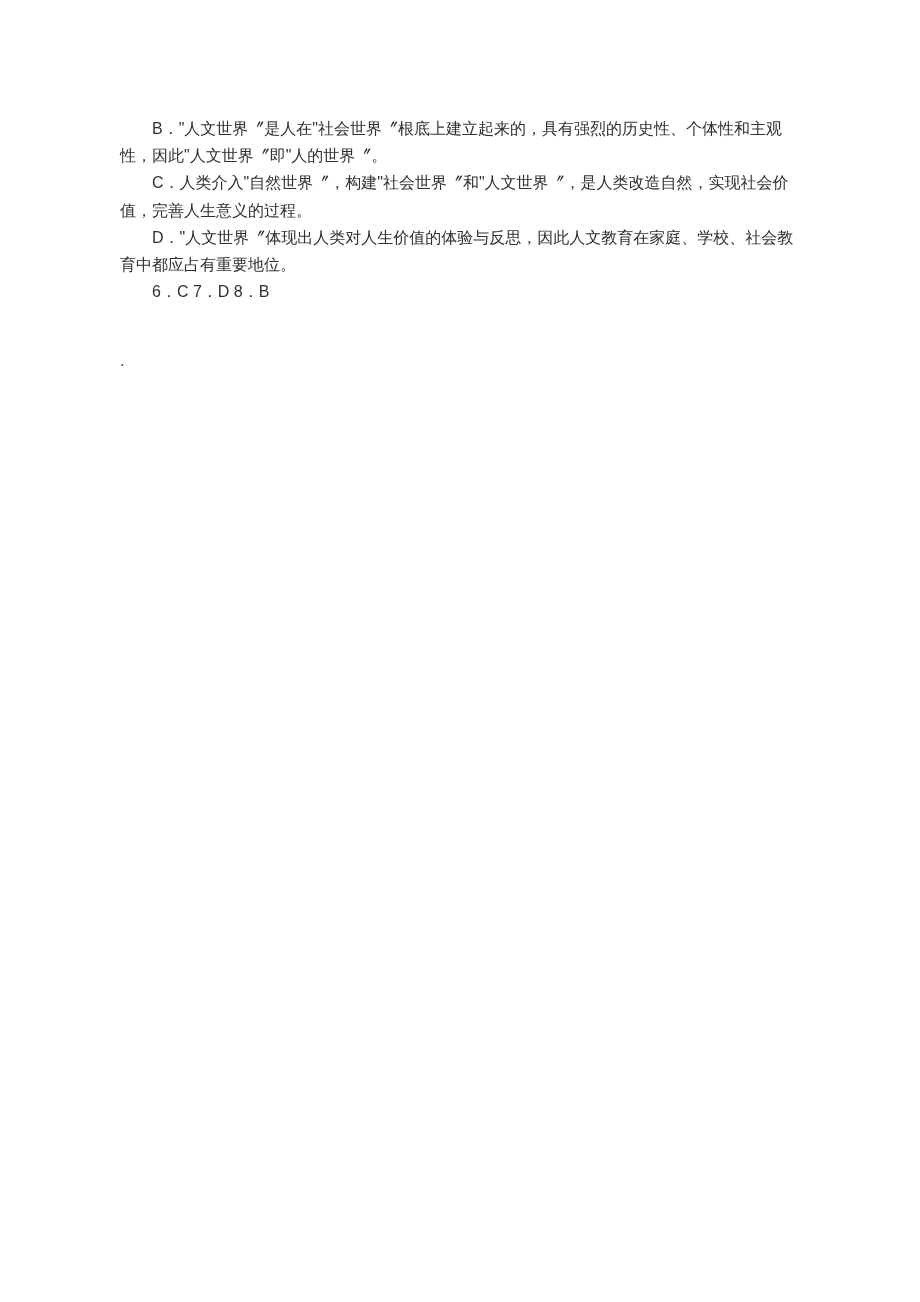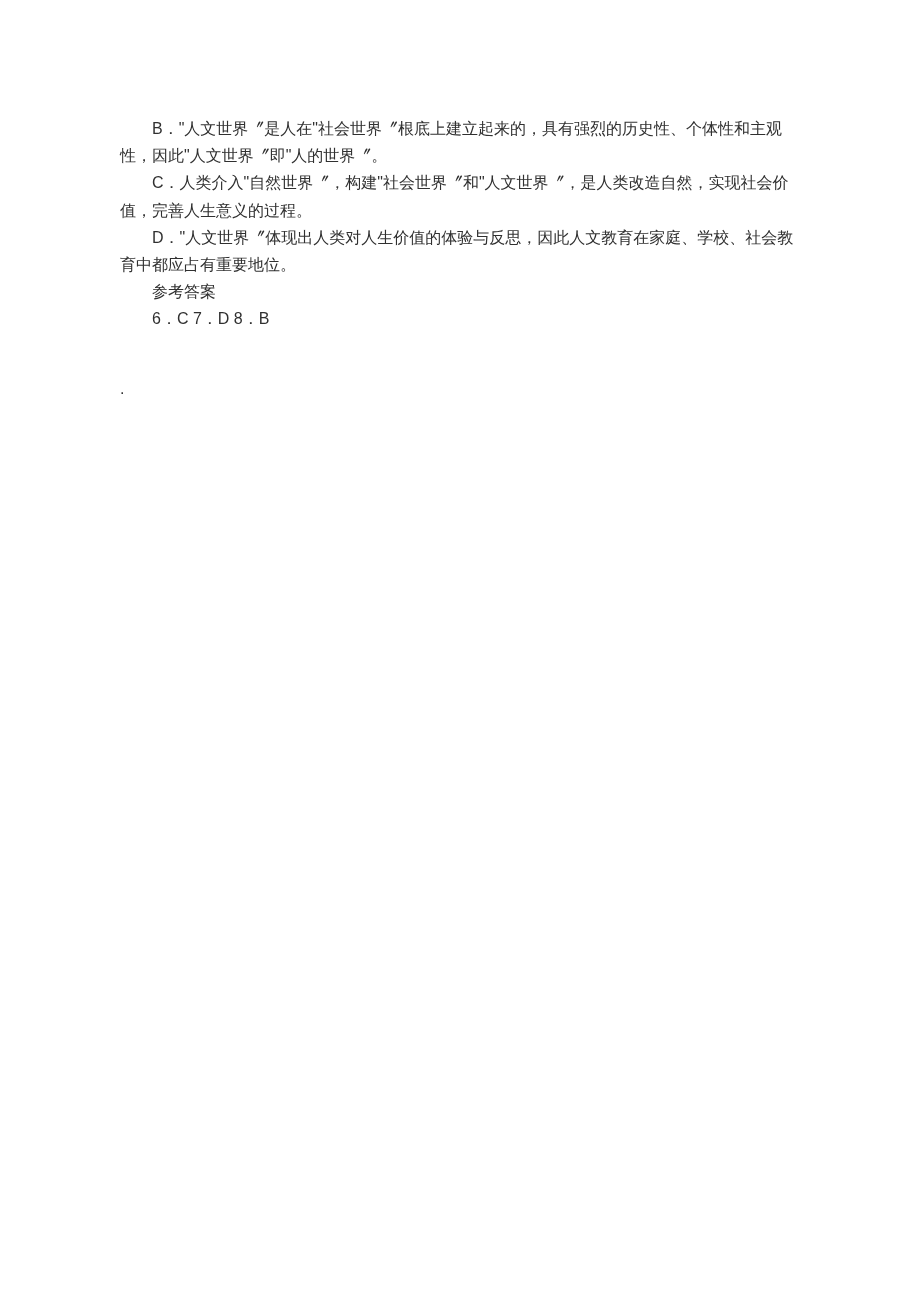--- a/index.html
+++ b/index.html
@@ -28,16 +28,15 @@
     font-size: 16px;
   }
 </style>
 </head>
 <body>
 
 <div class="page">
   <p class="para">B．"人文世界〞是人在"社会世界〞根底上建立起来的，具有强烈的历史性、个体性和主观性，因此"人文世界〞即"人的世界〞。</p>
   <p class="para">C．人类介入"自然世界〞，构建"社会世界〞和"人文世界〞，是人类改造自然，实现社会价值，完善人生意义的过程。</p>
   <p class="para">D．"人文世界〞体现出人类对人生价值的体验与反思，因此人文教育在家庭、学校、社会教育中都应占有重要地位。</p>
-  <p class="para">参考答案</p>
   <p class="para">6．C 7．D 8．B</p>
   <p class="dot">.</p>
 </div>
 
 </body></html>

